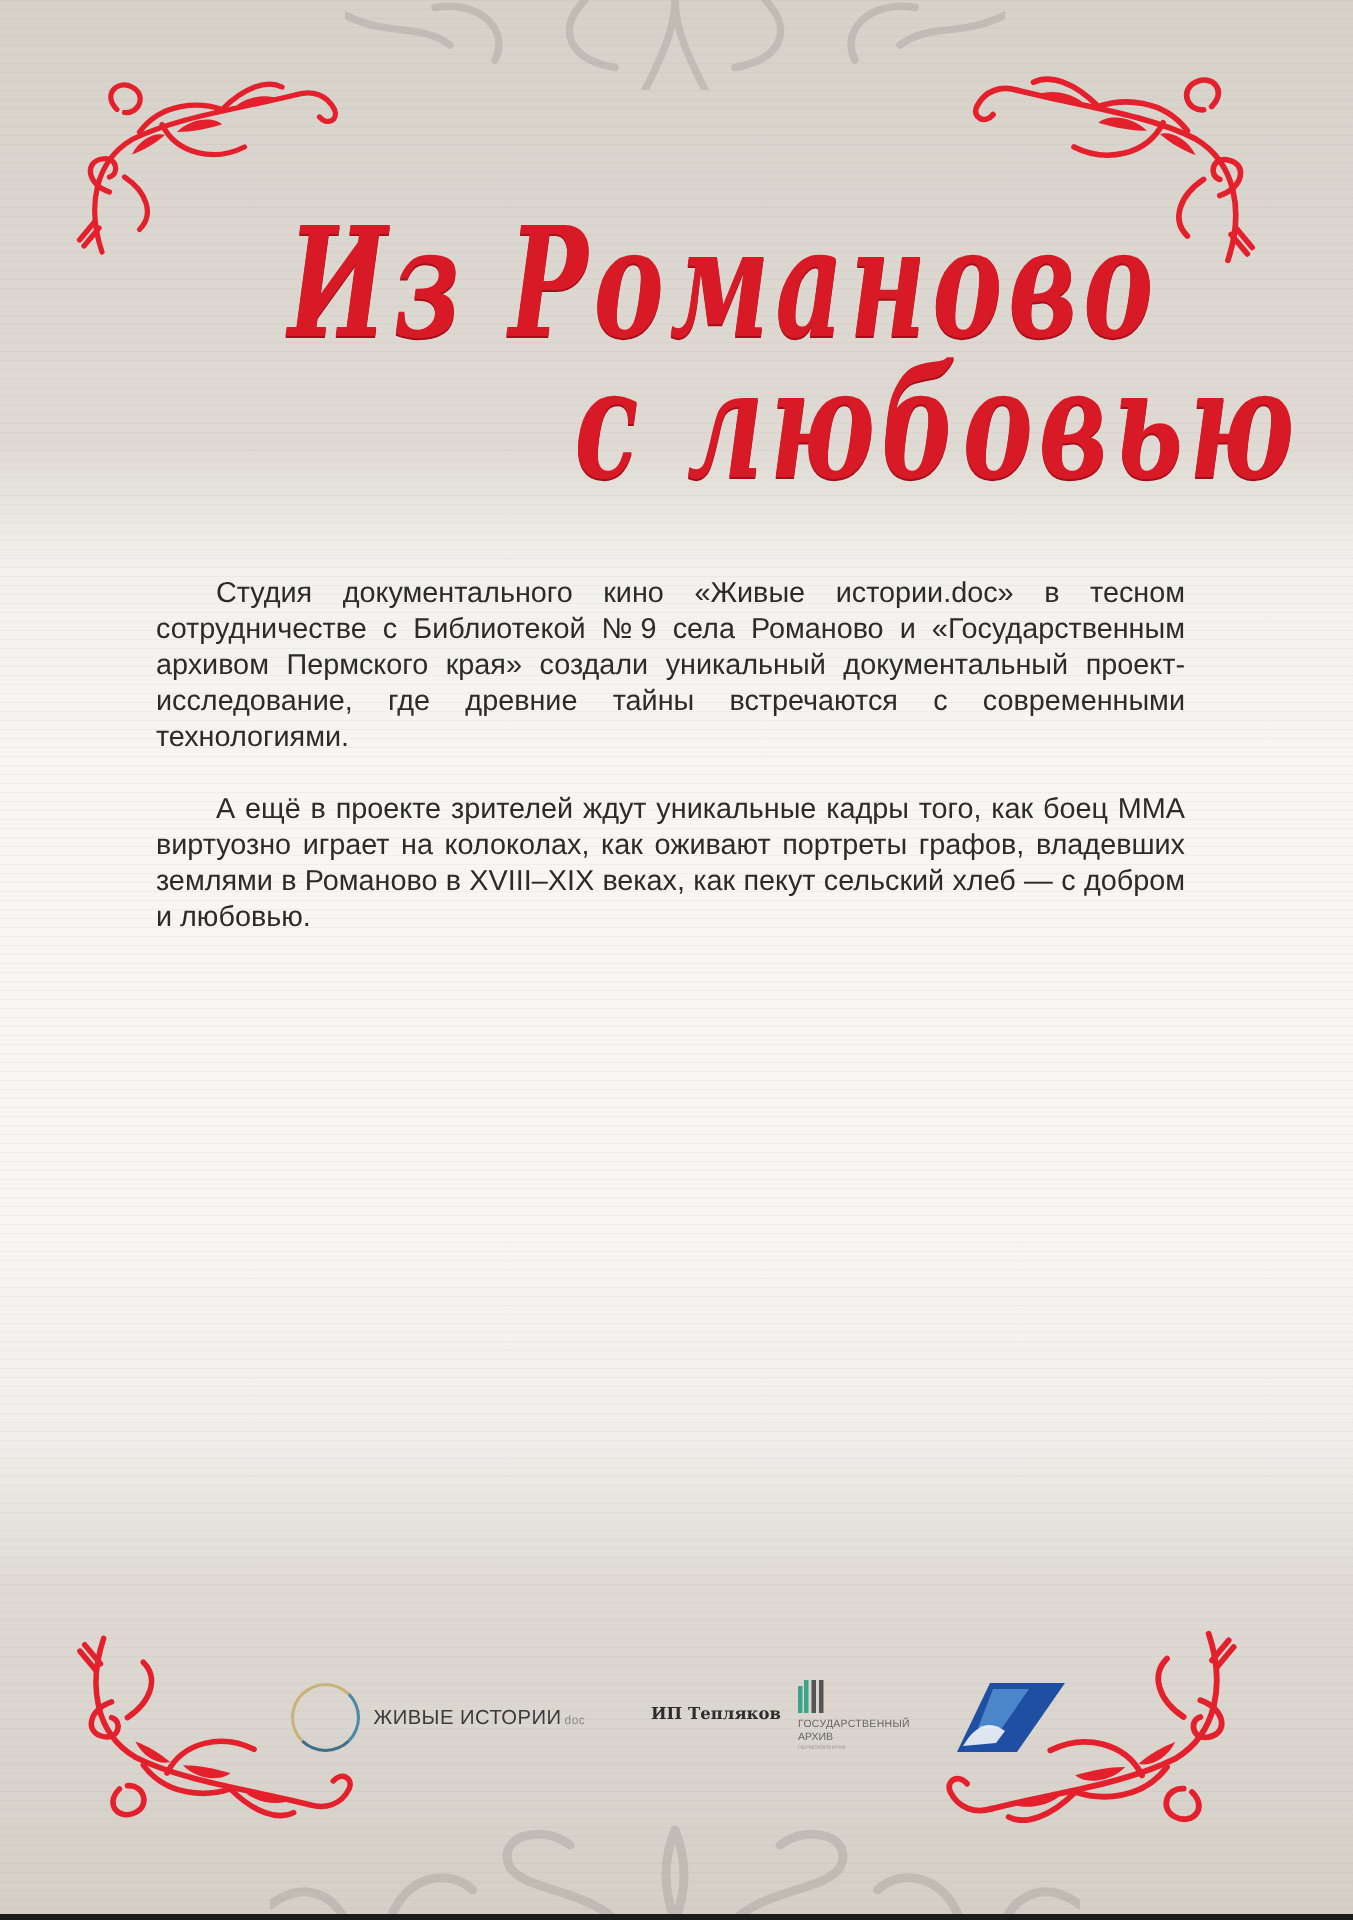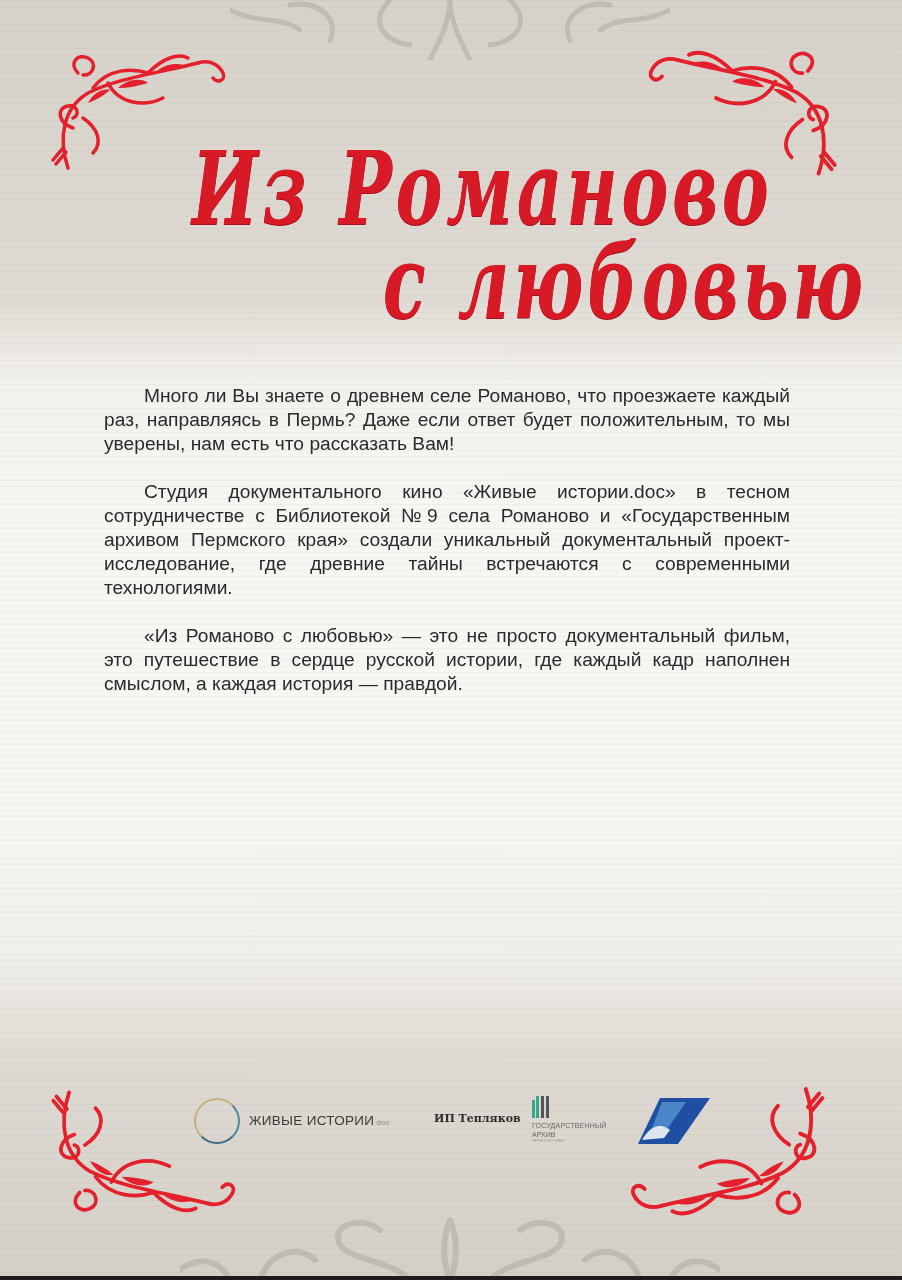--- a/index.html
+++ b/index.html
@@ -45,21 +45,21 @@
 
     .body-text {
       position: absolute; left: 104px; width: 686px; top: 384px;
       color: #2b2b2b; font-size: 19.2px; line-height: 24px;
     }
     .body-text p {
       margin: 0 0 24px 0; text-align: justify; text-indent: 40px;
     }
 
     .logos {
-      position: absolute; top: 1094px; left: 192px; height: 60px; width: 530px;
+      position: absolute; top: 1118px; left: 192px; height: 60px; width: 530px;
     }
     .logo { position: absolute; }
     .logo-zhivye { left: 0; top: 0; width: 240px; height: 56px; }
     .ring {
       position: absolute; left: 2px; top: 4px; width: 42px; height: 42px; border-radius: 50%;
       border: 2px solid #c9b27a;
       border-right-color: #4a8aa6; border-bottom-color: #3d6f8a;
     }
     .zh-name { position: absolute; left: 57px; top: 19px; font-size: 13.5px; color: #3b3b3b; letter-spacing: 0.3px; }
     .zh-doc { font-size: 8px; color: #8a8a8a; margin-left: 2px; }
@@ -179,23 +179,22 @@
       <path d="M40 55 C45 45 55 40 62 42 C55 48 48 52 40 55Z"></path>
       <path d="M110 22 C120 15 132 15 138 18 C128 22 118 24 110 22Z"></path>
     </g>
   </svg>
 </div>
 
 <div class="title line1">Из Романово</div>
 <div class="title line2">с любовью</div>
 
 <div class="body-text">
-  <p>Много ли Вы знаете о древнем селе Романово, что проезжаете каждый раз, направляясь в Пермь? Даже если ответ будет положительным, то мы уверены, нам есть что рассказать Вам!</p>
   <p>Студия документального кино «Живые истории.doc» в тесном сотрудничестве с Библиотекой №9 села Романово и «Государственным архивом Пермского края» создали уникальный документальный проект-исследование, где древние тайны встречаются с современными технологиями.</p>
-  <p>«Из Романово с любовью» — это не просто документальный фильм, это путешествие в сердце русской истории, где каждый кадр наполнен смыслом, а каждая история — правдой.</p>
+  <p>А ещё в проекте зрителей ждут уникальные кадры того, как боец ММА виртуозно играет на колоколах, как оживают портреты графов, владевших землями в Романово в XVIII–XIX веках, как пекут сельский хлеб — с добром и любовью.</p>
 </div>
 
 <div class="logos">
   <div class="logo logo-zhivye">
     <div class="ring"></div>
     <div class="zh-name">
       <span>ЖИВЫЕ ИСТОРИИ</span><span class="zh-doc">doc</span>
     </div>
   </div>
 

